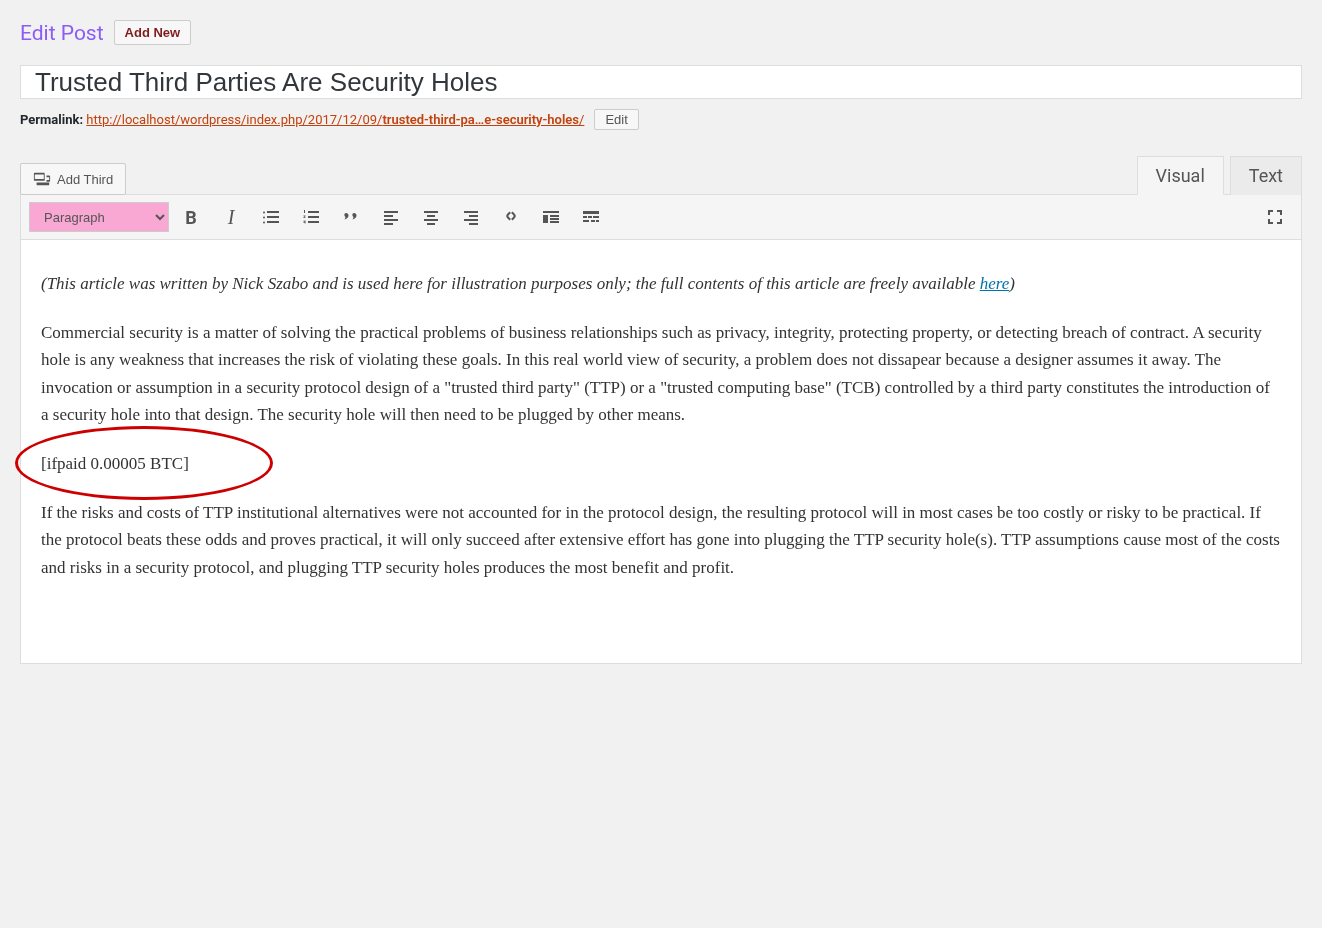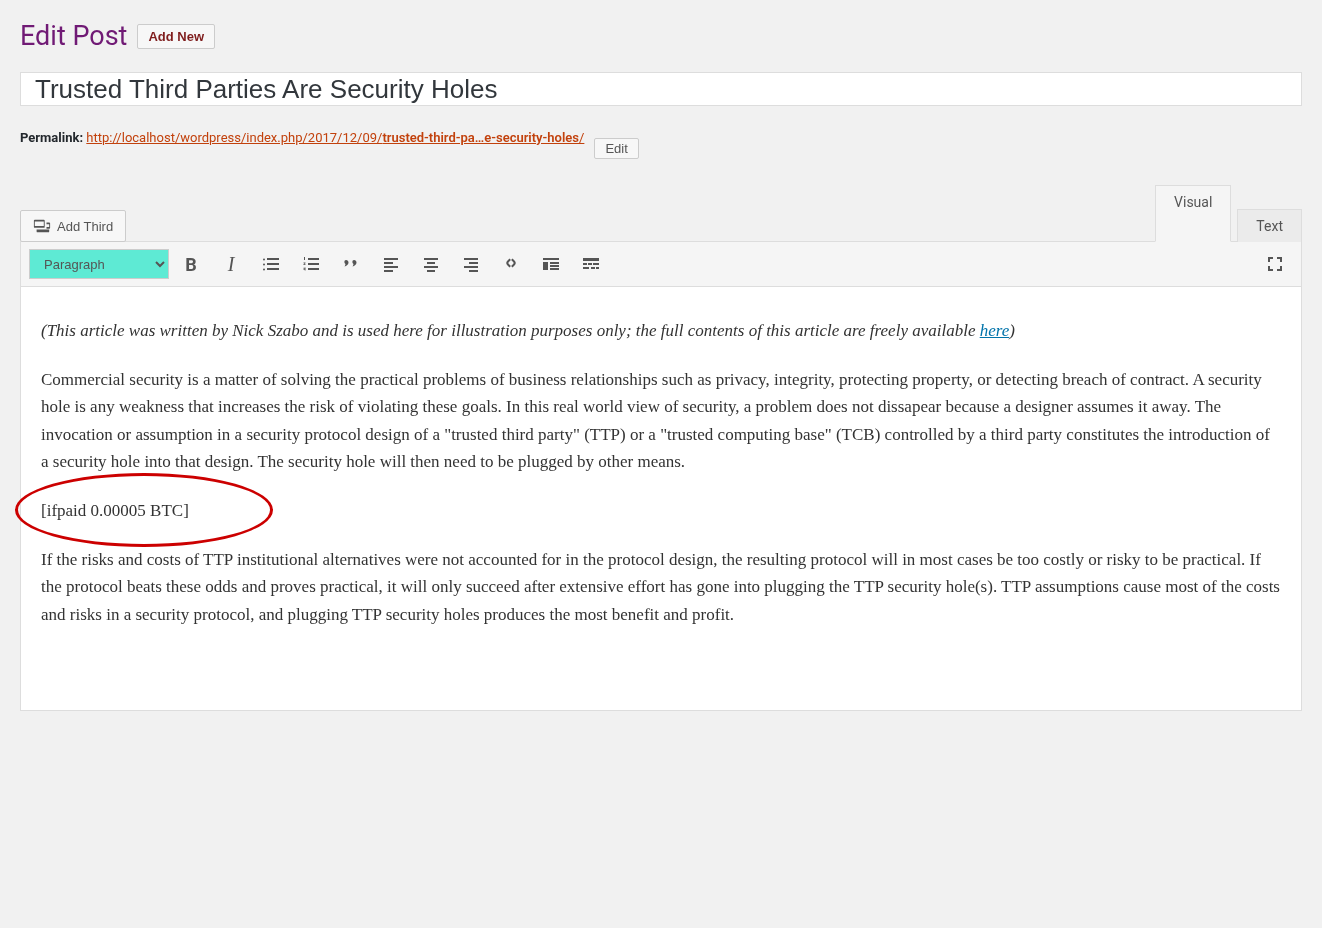--- a/index.html
+++ b/index.html
@@ -12,23 +12,23 @@
   .wrap {
     padding: 20px;
   }
   .page-header {
     display: flex;
     align-items: center;
     gap: 10px;
     margin-bottom: 20px;
   }
   .page-header h1 {
-    font-size: 27px;
+    font-size: 21px;
     font-weight: 400;
-    color: #701a75;
+    color: #8b5cf6;
   }
   .add-new-btn {
     background: #f7f7f7;
     border: 1px solid #ccc;
     border-radius: 2px;
     color: #7f1d1d;
     font-size: 13px;
     font-weight: 600;
     padding: 4px 10px;
     cursor: pointer;
@@ -61,21 +61,20 @@
     font-weight: 600;
   }
   .edit-btn {
     background: #f7f7f7;
     border: 1px solid #ccc;
     border-radius: 2px;
     padding: 2px 10px;
     font-size: 13px;
     cursor: pointer;
     color: #555;
-    margin-top: 22px;
   }
   .toolbar-row {
     display: flex;
     justify-content: space-between;
     align-items: flex-end;
     margin-top: 8px;
   }
   .add-media-btn {
     background: #f7f7f7;
     border: 1px solid #ccc;
@@ -91,48 +90,48 @@
   .add-media-btn svg { width: 18px; height: 18px; }
   .tabs {
     display: flex;
   }
   .tab {
     padding: 8px 18px;
     border: 1px solid #ddd;
     border-bottom: none;
     background: #ebebeb;
     color: #555;
-    font-size: 14px;
+    font-size: 18px;
     cursor: pointer;
   }
   .tab.active {
     background: #f5f5f5;
     border-bottom: 1px solid #f5f5f5;
     position: relative;
     z-index: 2;
   }
-  .tab + .tab { margin-left: 6px; margin-top: 24px; }
+  .tab + .tab { margin-left: 6px; }
   .editor-chrome {
     border: 1px solid #ddd;
     background: #fff;
     margin-top: -1px;
   }
   .tinymce-toolbar {
     background: #f5f5f5;
     border-bottom: 1px solid #ddd;
     padding: 6px 8px;
     display: flex;
     align-items: center;
     gap: 4px;
     position: relative;
   }
   .format-select {
     height: 30px;
     border: 1px solid #ccc;
-    background: #5eead4;
+    background: #f9a8d4;
     font-size: 13px;
     padding: 2px 20px 2px 10px;
     color: #555;
     cursor: pointer;
     width: 140px;
   }
   .tbtn {
     width: 36px;
     height: 32px;
     display: inline-flex;

